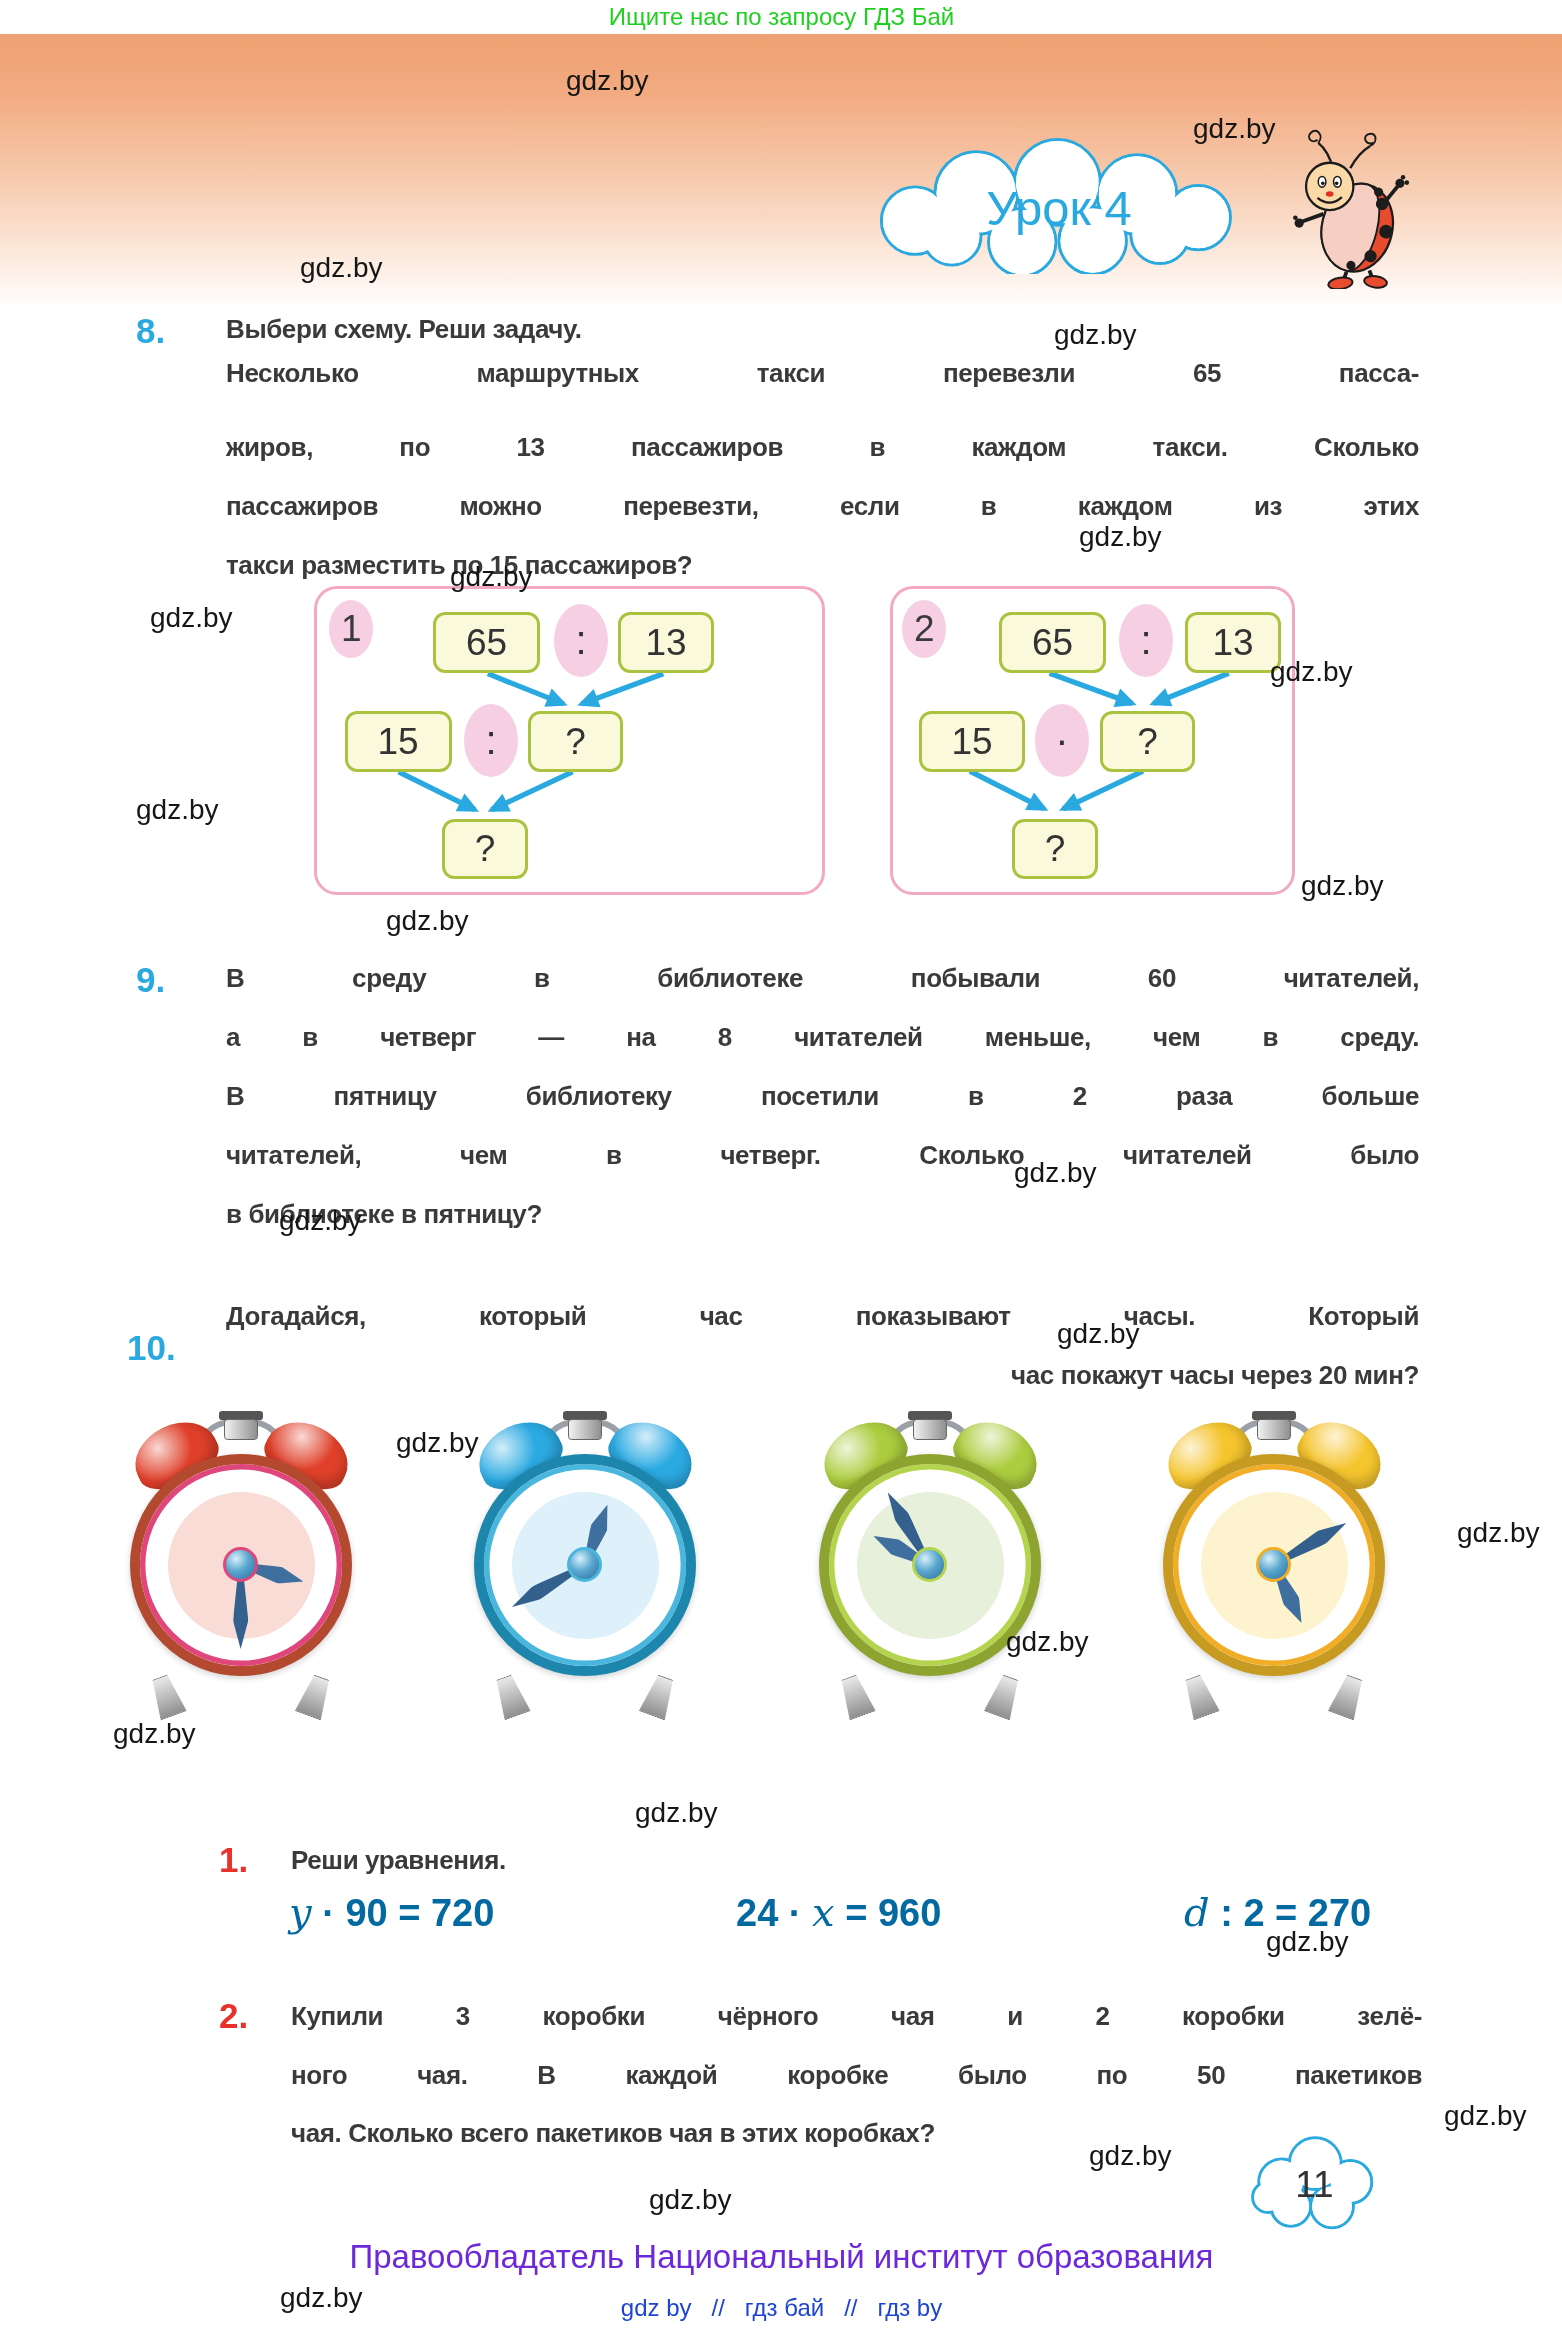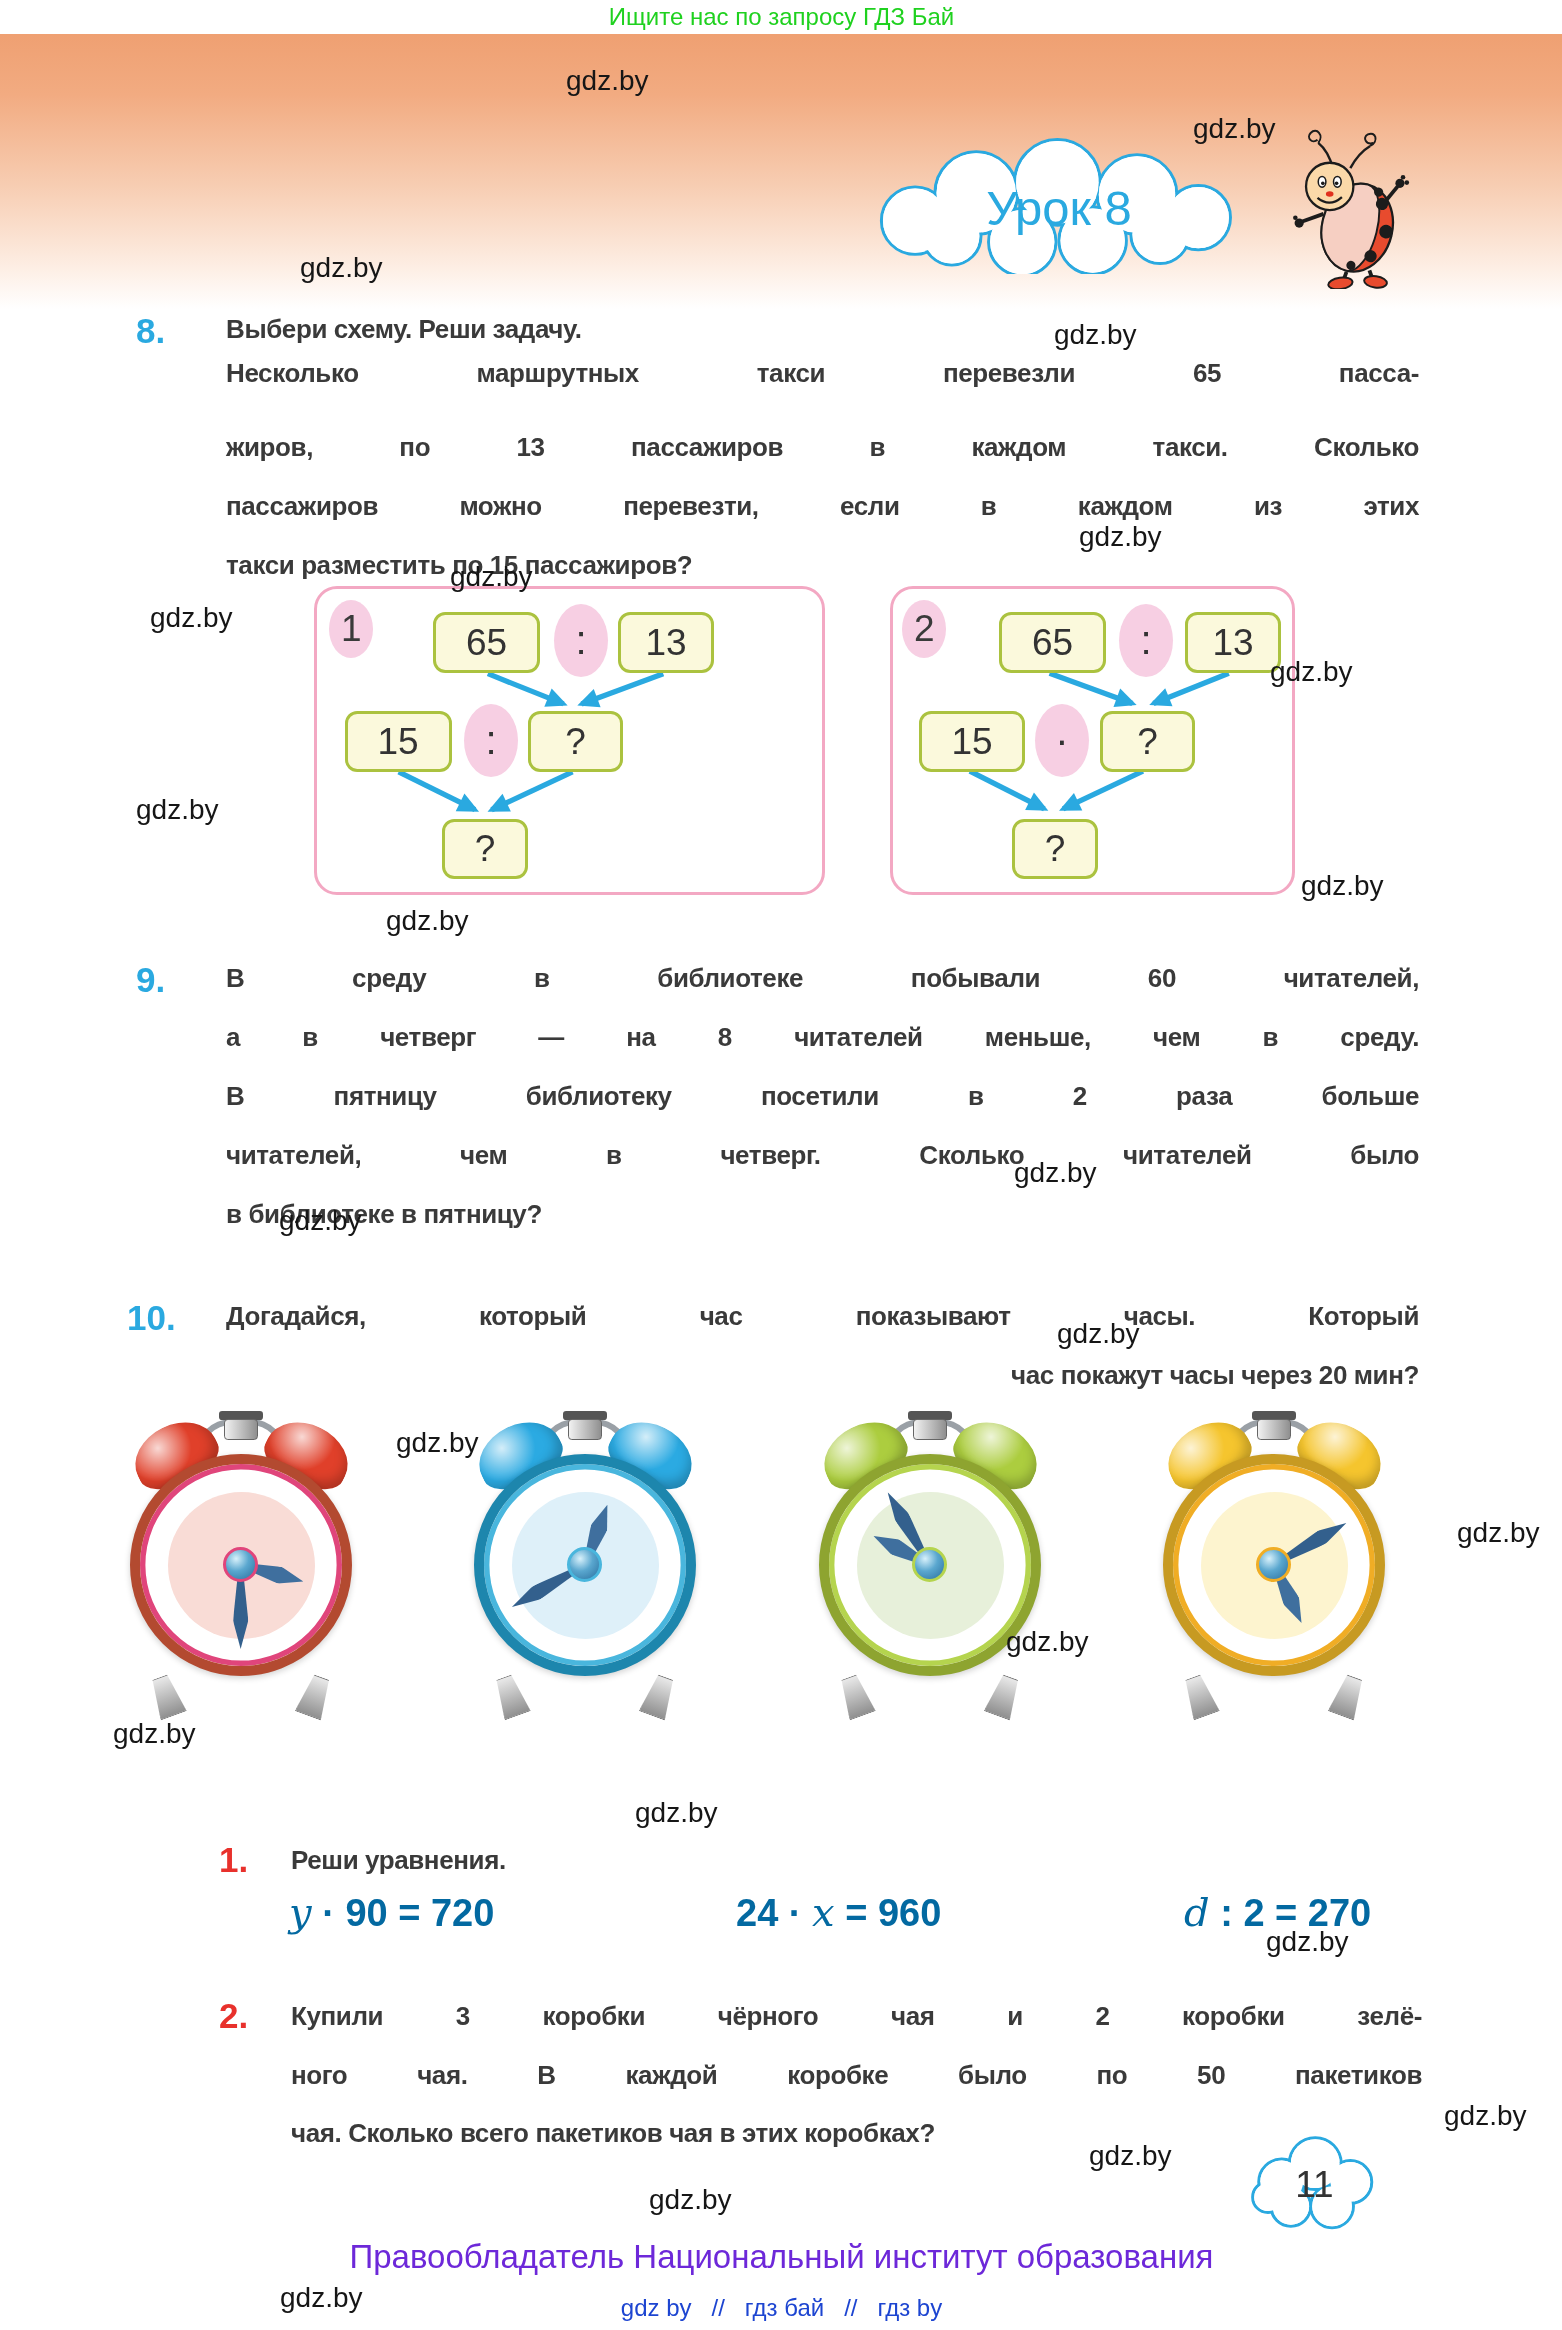--- a/index.html
+++ b/index.html
@@ -112,21 +112,21 @@
           <circle cx="152" cy="72" r="52"></circle>
         <circle cx="258" cy="58" r="54"></circle>
           <circle cx="362" cy="74" r="50"></circle>
         <circle cx="442" cy="104" r="40"></circle>
           <circle cx="120" cy="128" r="36"></circle>
         <circle cx="212" cy="136" r="42"></circle>
           <circle cx="304" cy="134" r="42"></circle>
         <circle cx="392" cy="126" r="36"></circle>
       </g>
     </svg>
-    <div class="lesson-label">Урок 8</div>
+    <div class="lesson-label">Урок 4</div>
   </div>
 
   <svg class="ladybug" width="126" height="167" viewBox="0 0 165 218">
     <g stroke="#1c1c1c" fill="none" stroke-width="3.2">
       <path d="M57,62 C52,44 46,34 37,27"></path>
       <path d="M37,27 c8,-10 -2,-21 -10,-13 c-6,6 2,15 9,9" stroke-width="2.6"></path>
       <path d="M79,60 C87,45 95,37 105,31"></path>
       <path d="M105,31 c12,-6 7,-20 -3,-15 c-8,4 -2,14 7,11" stroke-width="2.6"></path>
     </g>
     <path d="M118,112 L141,84" stroke="#1c1c1c" stroke-width="5" fill="none"></path>
@@ -213,21 +213,21 @@
     <div class="nbox" style="left:119px;top:230px;width:86px;height:60px;">?</div>
   </div>
 
   <div class="pnum" style="left:136px;top:955px;">9.</div>
   <div class="line just" style="left:226px;top:953px;width:1193px;">В среду в библиотеке побывали 60 читателей,</div>
   <div class="line just" style="left:226px;top:1012px;width:1193px;">а в четверг — на 8 читателей меньше, чем в среду.</div>
   <div class="line just" style="left:226px;top:1071px;width:1193px;">В пятницу библиотеку посетили в 2 раза больше</div>
   <div class="line just" style="left:226px;top:1130px;width:1193px;">читателей, чем в четверг. Сколько читателей было</div>
   <div class="line" style="left:226px;top:1189px;width:1193px;">в библиотеке в пятницу?</div>
 
-  <div class="pnum" style="left:127px;top:1293px;">10.</div>
+  <div class="pnum" style="left:127px;top:1323px;">10.</div>
   <div class="line just" style="left:226px;top:1291px;width:1193px;">Догадайся, который час показывают часы. Который</div>
   <div class="line" style="left:226px;top:1350px;width:1193px;text-align:right;">час покажут часы через 20 мин?</div>
 
   <div class="clock" style="left: 130px; top: 1417px; --bell: #e0402a; --ring: #b34a30; --rim: #e0457b; --tint: #f9dcd6;" title="3:30">
     <div class="arc"></div>
     <div class="wcap"></div>
     <div class="winder"></div>
     <div class="bell bl"></div>
     <div class="bell br"></div>
     <div class="leg ll"></div>

